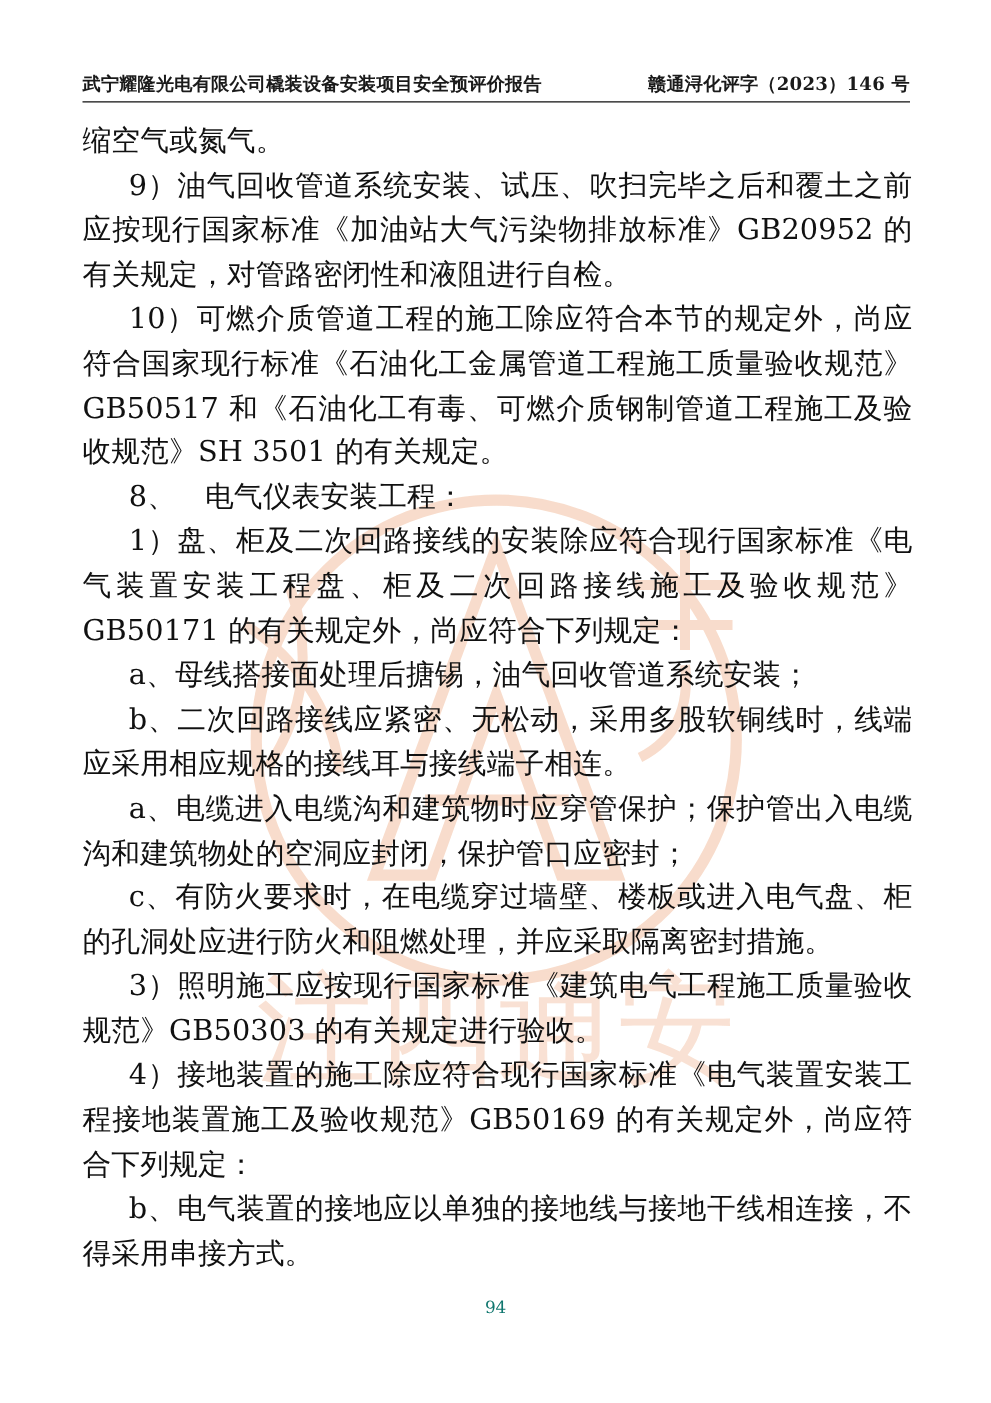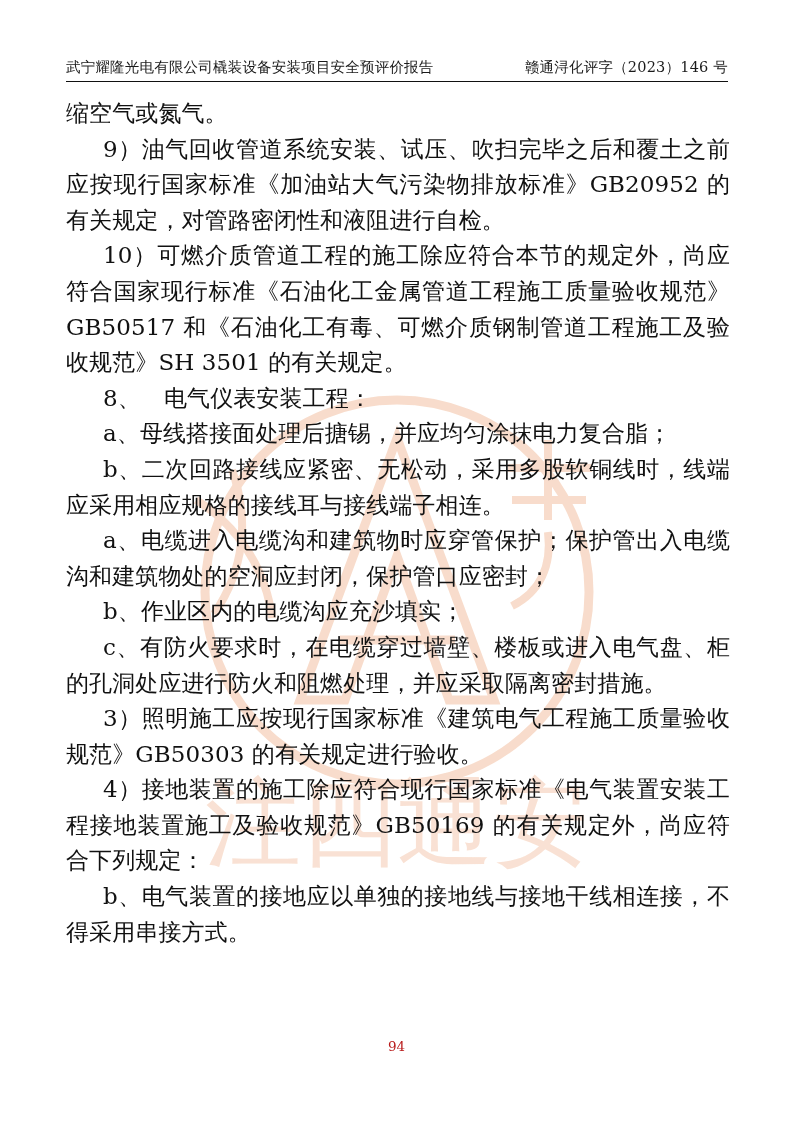--- a/index.html
+++ b/index.html
@@ -38,20 +38,21 @@
     height: 34px;
     z-index: 10;
   }
   .header-row {
     display: flex;
     justify-content: space-between;
     align-items: flex-end;
     font-size: 14.5px;
     color: #1a1a1a;
     letter-spacing: 0.2px;
+    font-weight: bold;
   }
   .header-left {
     white-space: nowrap;
   }
   .header-right {
     white-space: nowrap;
   }
   .header-rule {
     margin-top: 4px;
     border-bottom: 1.6px solid #111111;
@@ -78,21 +79,21 @@
     text-indent: 37px;
   }
   
   .footer {
     position: absolute;
     left: 0;
     top: 1038px;
     width: 793px;
     text-align: center;
     font-size: 13.5px;
-    color: #b91c1c;
+    color: #0f766e;
     z-index: 10;
   }
 </style>
 </head>
 <body>
 
 <div class="page">
 
   <svg class="watermark" viewBox="0 0 793 1122" xmlns="http://www.w3.org/2000/svg">
     <g opacity="0.75">
@@ -120,24 +121,24 @@
       <span class="header-right">赣通浔化评字（2023）146 号</span>
     </div>
     <div class="header-rule"></div>
   </div>
 
   <div class="content">
     <p class="para">缩空气或氮气。</p>
     <p class="para indent">9）油气回收管道系统安装、试压、吹扫完毕之后和覆土之前应按现行国家标准《加油站大气污染物排放标准》GB20952 的有关规定，对管路密闭性和液阻进行自检。</p>
     <p class="para indent">10）可燃介质管道工程的施工除应符合本节的规定外，尚应符合国家现行标准《石油化工金属管道工程施工质量验收规范》GB50517 和《石油化工有毒、可燃介质钢制管道工程施工及验收规范》SH 3501 的有关规定。</p>
     <p class="para indent">8、　电气仪表安装工程：</p>
-    <p class="para indent">a、母线搭接面处理后搪锡，并应均匀涂抹电力复合脂；</p>
+    <p class="para indent">1）盘、柜及二次回路接线的安装除应符合现行国家标准《电气装置安装工程盘、柜及二次回路接线施工及验收规范》GB50171 的有关规定外，尚应符合下列规定：</p>
+    <p class="para indent">a、母线搭接面处理后搪锡，油气回收管道系统安装；</p>
     <p class="para indent">b、二次回路接线应紧密、无松动，采用多股软铜线时，线端应采用相应规格的接线耳与接线端子相连。</p>
     <p class="para indent">a、电缆进入电缆沟和建筑物时应穿管保护；保护管出入电缆沟和建筑物处的空洞应封闭，保护管口应密封；</p>
-    <p class="para indent">b、作业区内的电缆沟应充沙填实；</p>
     <p class="para indent">c、有防火要求时，在电缆穿过墙壁、楼板或进入电气盘、柜的孔洞处应进行防火和阻燃处理，并应采取隔离密封措施。</p>
     <p class="para indent">3）照明施工应按现行国家标准《建筑电气工程施工质量验收规范》GB50303 的有关规定进行验收。</p>
     <p class="para indent">4）接地装置的施工除应符合现行国家标准《电气装置安装工程接地装置施工及验收规范》GB50169 的有关规定外，尚应符合下列规定：</p>
     <p class="para indent">b、电气装置的接地应以单独的接地线与接地干线相连接，不得采用串接方式。</p>
   </div>
 
   <div class="footer">
     <span>94</span>
   </div>
 

